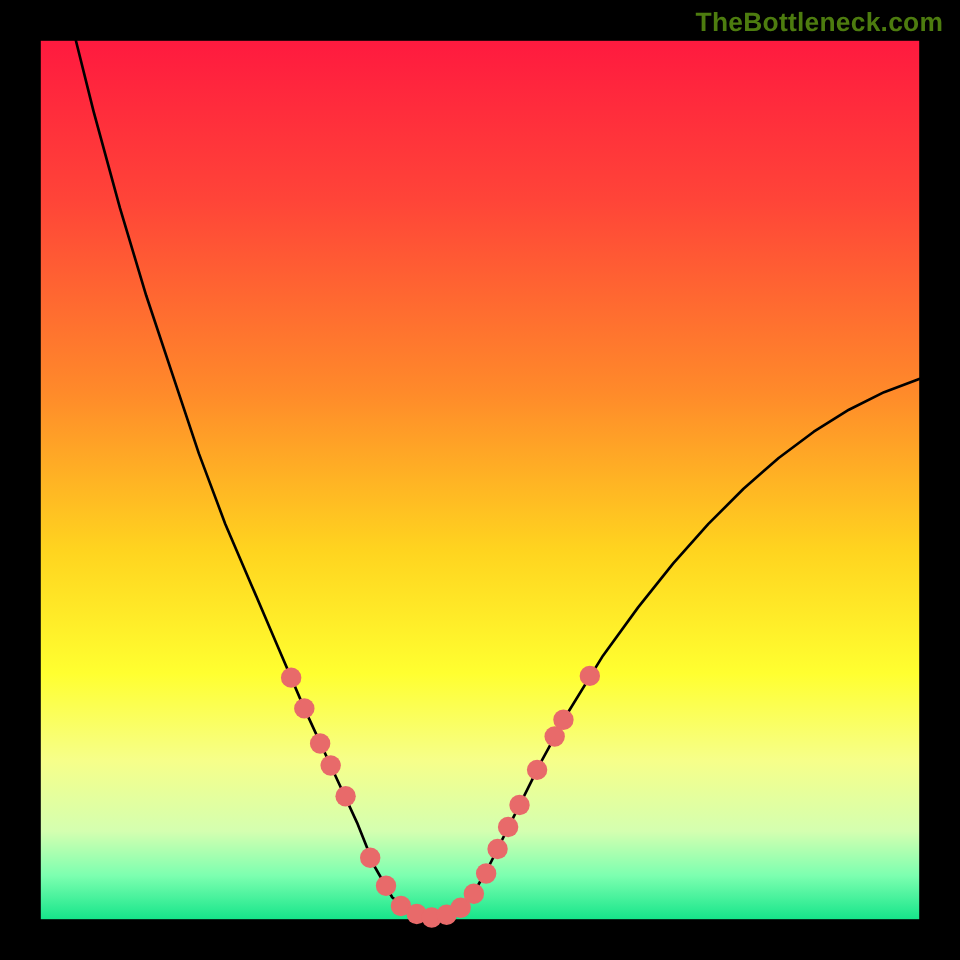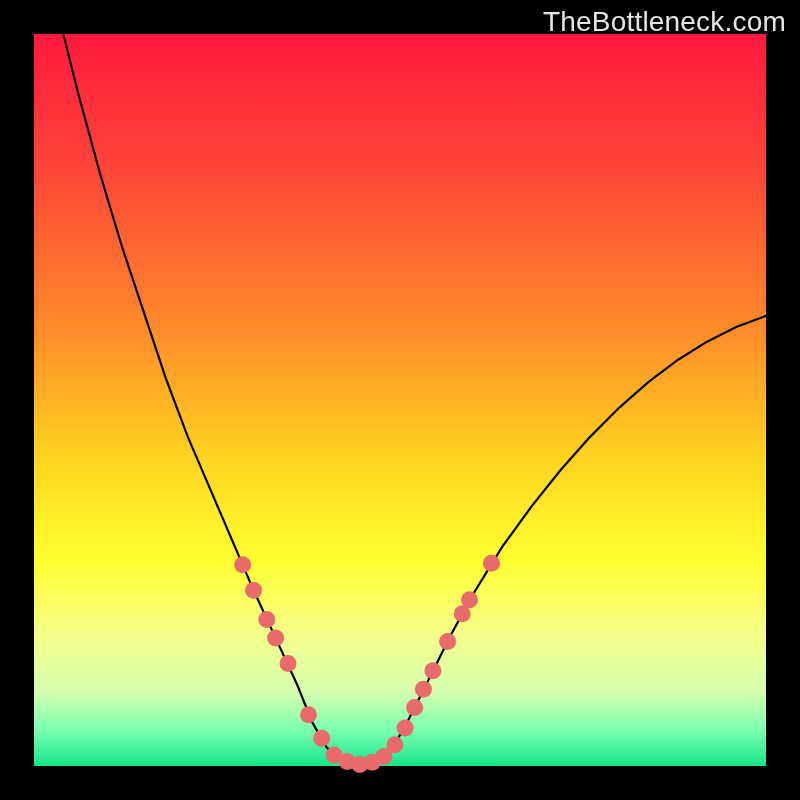--- a/index.html
+++ b/index.html
@@ -16,23 +16,23 @@
     top: 0;
     width: 800px;
     height: 800px;
     background: #000;
   }
   .watermark {
     position: absolute;
     top: 6px;
     right: 14px;
     font-family: Arial, Helvetica, sans-serif;
-    font-size: 28px;
-    color: #e5e5e5;
-    font-weight: 400;
+    font-size: 22px;
+    color: #4d7c0f;
+    font-weight: 700;
     letter-spacing: 0.2px;
   }
   svg {
     position: absolute;
     left: 0;
     top: 0;
   }
 </style>
 </head>
 <body>

